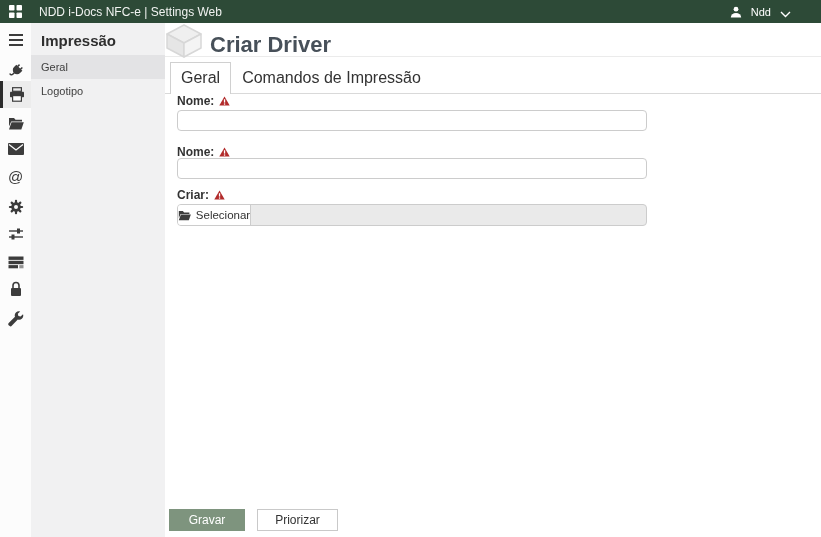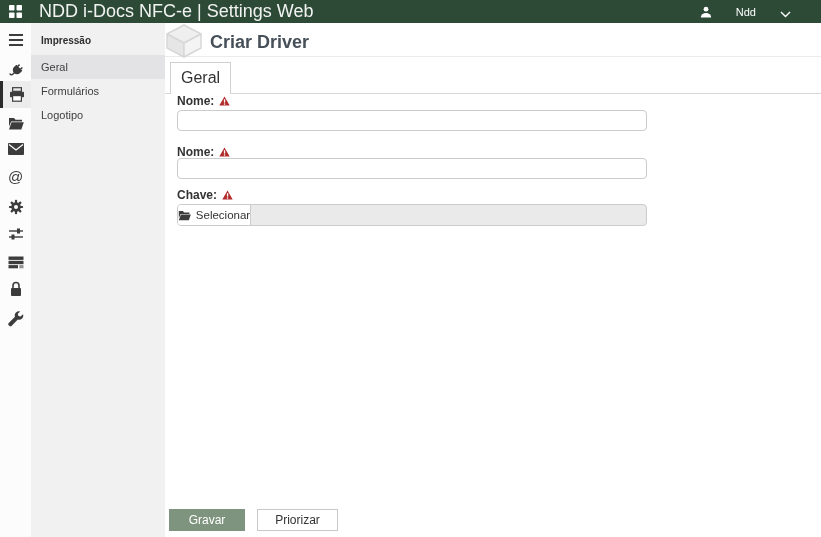--- a/index.html
+++ b/index.html
@@ -9,45 +9,45 @@
     font-family:"Liberation Sans", sans-serif; background:#fff;
     -webkit-font-smoothing:antialiased;
   }
 
   
   .topbar {
     position:absolute; left:0; top:0; width:821px; height:23px;
     background:#2d4a37; display:flex; align-items:center; color:#fff;
   }
   .apps-btn { margin-left:9px; display:flex; align-items:center; cursor:pointer; }
-  .topbar-title { margin-left:17px; font-size:18px; color:#f1f3f1; white-space:nowrap; }
-  .user-menu { margin-left:auto; margin-right:30px; display:flex; align-items:flex-end; gap:24px; cursor:pointer; }
+  .topbar-title { margin-left:17px; font-size:12px; color:#f1f3f1; white-space:nowrap; }
+  .user-menu { margin-left:auto; margin-right:30px; display:flex; align-items:flex-end; gap:9px; cursor:pointer; }
   .user-name { font-size:11px; color:#fff; }
 
   
   .icon-rail { position:absolute; left:0; top:23px; bottom:0; width:31px; background:#fcfcfc; }
   .rail-item {
     position:absolute; left:0; width:31px; height:22px;
     display:flex; align-items:center; justify-content:center; cursor:pointer;
   }
   .rail-item.active {
     background:#ececec; border-left:3px solid #2b2b2b; height:27px;
   }
 
   
   .sidebar { position:absolute; left:31px; top:23px; bottom:0; width:134px; background:#f1f1f2; }
-  .sidebar-title { margin:0; padding:9px 0 0 10px; font-size:10px; line-height:17px; font-weight:700; color:#2f2f2f; }
+  .sidebar-title { margin:0; padding:9px 0 0 10px; font-size:15px; line-height:17px; font-weight:700; color:#2f2f2f; }
   .side-list { margin-top:6px; }
   .side-item { height:24px; line-height:24px; padding-left:10px; font-size:11px; color:#404040; cursor:pointer; }
   .side-item.active { background:#e3e3e5; }
 
   
   .content { position:absolute; left:165px; top:23px; right:0; bottom:0; background:#fff; }
   .cube-wrap { position:absolute; left:-2px; top:0; z-index:1; }
-  .page-title { position:absolute; left:45px; top:9px; margin:0; font-size:18px; font-weight:700; color:#475059; z-index:2; }
+  .page-title { position:absolute; left:45px; top:9px; margin:0; font-size:22px; font-weight:700; color:#475059; z-index:2; }
   .header-divider { position:absolute; left:0; right:0; top:33px; height:0; border-top:1px solid #ebebeb; }
 
   .tabs {
     position:absolute; left:0; right:0; top:39px; padding-left:5px;
     display:flex; align-items:flex-end; border-bottom:1px solid #d9d9d9; z-index:2;
   }
   .tab { padding:6px 11px 6px; font-size:16px; color:#333; cursor:pointer; background:transparent; }
   .tab.active {
     background:#fff; border:1px solid #d0d0d0; border-bottom:none;
     margin-bottom:-1px; padding:6px 10px 7px;
@@ -217,41 +217,41 @@
           <path d="M15 3.2 12.6 5.6 10.4 5 9.8 2.8 12.2 0.4A4.2 4.2 0 0 0 7 5.8L1.2 11.6a2 2 0 1 0 2.8 2.8L9.8 8.6A4.2 4.2 0 0 0 15 3.2z"></path>
         </svg>
       </span>
     </div>
   </nav>
 
   <nav class="sidebar">
     <h2 class="sidebar-title">Impressão</h2>
     <div class="side-list">
       <div class="side-item active">Geral</div>
-      <div class="side-item">Formulários</div>
       <div class="side-item">Logotipo</div>
     </div>
   </nav>
 
   <main class="content">
 
     <span class="cube-wrap">
       <svg width="42" height="36" viewBox="0 0 42 36">
         <g stroke="#d7d7d7" stroke-width="1.5" stroke-linejoin="round">
           <path d="M21 2 38 11 21 20 4 11z" fill="#efefef"></path>
           <path d="M4 11v14l17 9V20z" fill="#e6e6e6"></path>
           <path d="M38 11v14l-17 9V20z" fill="#f4f4f4"></path>
         </g>
       </svg>
     </span>
     <h1 class="page-title">Criar Driver</h1>
     <div class="header-divider"></div>
 
     <div class="tabs">
       <div class="tab active">Geral</div>
+      <div class="tab">Comandos de Impressão</div>
     </div>
 
     <div class="field-label" id="label-nome">
       <span>Nome:</span>
       <span style="display:flex;">
         <svg width="11" height="10" viewBox="0 0 11 10">
             <path d="M5.5 0.4 10.7 9.6H0.3z" fill="#b22b2b"></path>
             <rect x="4.9" y="3.2" width="1.3" height="3.4" fill="#fff"></rect>
             <rect x="4.9" y="7.4" width="1.3" height="1.3" fill="#fff"></rect>
           </svg>
@@ -265,21 +265,21 @@
         <svg width="11" height="10" viewBox="0 0 11 10">
             <path d="M5.5 0.4 10.7 9.6H0.3z" fill="#b22b2b"></path>
             <rect x="4.9" y="3.2" width="1.3" height="3.4" fill="#fff"></rect>
             <rect x="4.9" y="7.4" width="1.3" height="1.3" fill="#fff"></rect>
           </svg>
       </span>
     </div>
     <input class="text-input" id="input-chave" type="text" value="" style="">
 
     <div class="field-label" id="label-driver">
-      <span>Chave:</span>
+      <span>Criar:</span>
       <span style="display:flex;">
         <svg width="11" height="10" viewBox="0 0 11 10">
             <path d="M5.5 0.4 10.7 9.6H0.3z" fill="#b22b2b"></path>
             <rect x="4.9" y="3.2" width="1.3" height="3.4" fill="#fff"></rect>
             <rect x="4.9" y="7.4" width="1.3" height="1.3" fill="#fff"></rect>
           </svg>
       </span>
     </div>
     <div class="file-control">
       <button class="file-btn">

